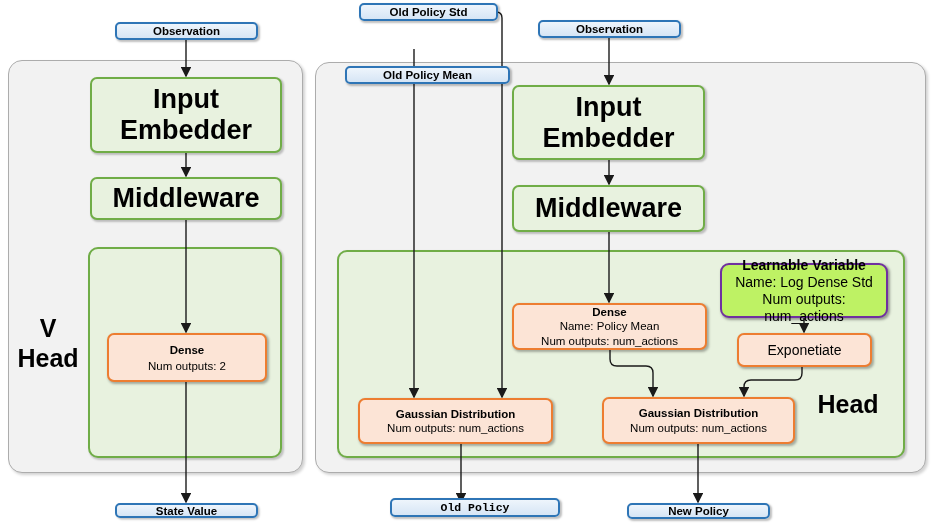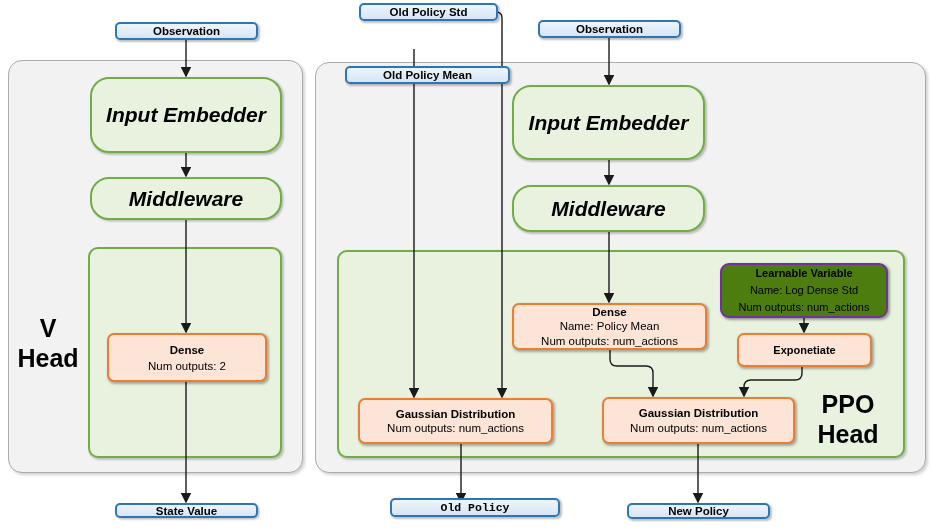--- a/index.html
+++ b/index.html
@@ -23,37 +23,36 @@
     position:absolute; display:flex; flex-direction:column; align-items:center;
     justify-content:center; text-align:center; box-sizing:border-box; z-index:4;
   }
   .pill {
     background:linear-gradient(180deg,#eef5fc 0%,#d6e5f5 100%);
     border:2.4px solid #2E75B6; border-radius:5px;
     font-weight:bold; font-size:11.5px; line-height:12px;
     box-shadow:1.5px 1.5px 2px rgba(0,0,0,0.25);
   }
   .block {
-    background:#E8F2DF; border:2.2px solid #70AD47; border-radius:19px;
-    font-weight:bold; font-size:21px;
+    background:#E8F2DF; border:2.2px solid #70AD47; border-radius:7px;
+    font-weight:bold; font-size:27px;
     box-shadow:1.5px 1.5px 2px rgba(0,0,0,0.22);
-    font-style:italic;
   }
   .layer {
     background:#FCE4D6; border:2.4px solid #ED7D31; border-radius:7px;
     font-size:11.5px; box-shadow:1.5px 1.5px 2.5px rgba(0,0,0,0.3);
   }
   .layer div { line-height:14.5px; }
   .variable {
-    background:#4d7c0f; border:2.4px solid #7030A0; border-radius:9px;
-    font-size:11px; box-shadow:1.5px 1.5px 2.5px rgba(0,0,0,0.35);
+    background:#bef264; border:2.4px solid #7030A0; border-radius:9px;
+    font-size:14px; box-shadow:1.5px 1.5px 2.5px rgba(0,0,0,0.35);
   }
   .variable div { line-height:17px; }
   .nt { font-weight:bold; }
-  .exp { font-weight:bold; font-size:11px; }
+  .exp { font-weight:normal; font-size:14px; }
   .dense2 div { line-height:16px; }
   .head-label {
     position:absolute; font-weight:bold; font-size:25px; line-height:30px;
     text-align:center; z-index:4;
   }
 </style>
 </head>
 <body>
 
 <div class="canvas">
@@ -136,21 +135,20 @@
   </div>
   <div class="node layer" style="left:358px; top:398px; width:195px; height:46px;">
     <div class="nt">Gaussian Distribution</div>
     <div>Num outputs: num_actions</div>
   </div>
   <div class="node layer" style="left:602px; top:397px; width:193px; height:47px;">
     <div class="nt">Gaussian Distribution</div>
     <div>Num outputs: num_actions</div>
   </div>
   <div class="head-label" style="left:800px; top:389px; width:96px;">
-    <div>PPO</div>
     <div>Head</div>
   </div>
   <div class="node pill" style="left:390px; top:498px; width:170px; height:19px;font-family:Liberation Mono, monospace;">
     <span>Old Policy</span>
   </div>
   <div class="node pill" style="left:627px; top:503px; width:143px; height:16px;">
     <span>New Policy</span>
   </div>
 
 </div>

